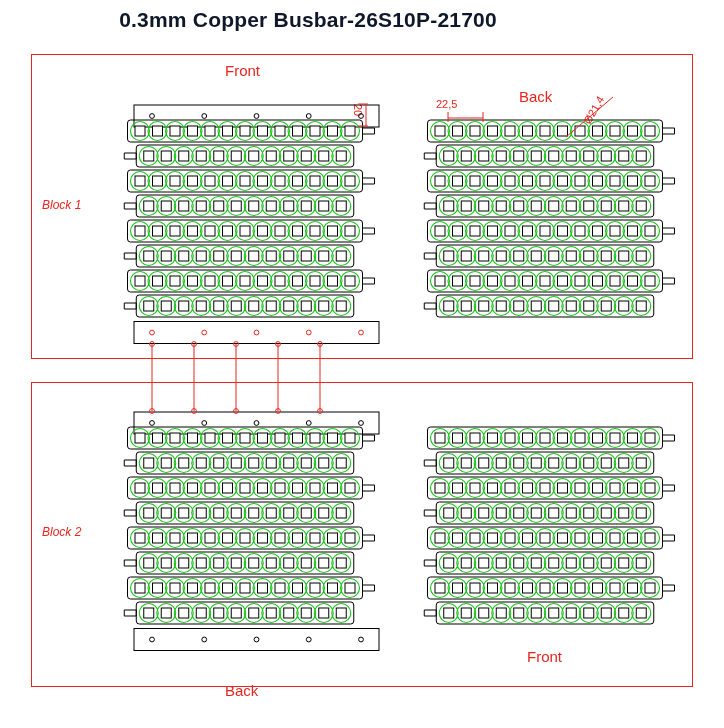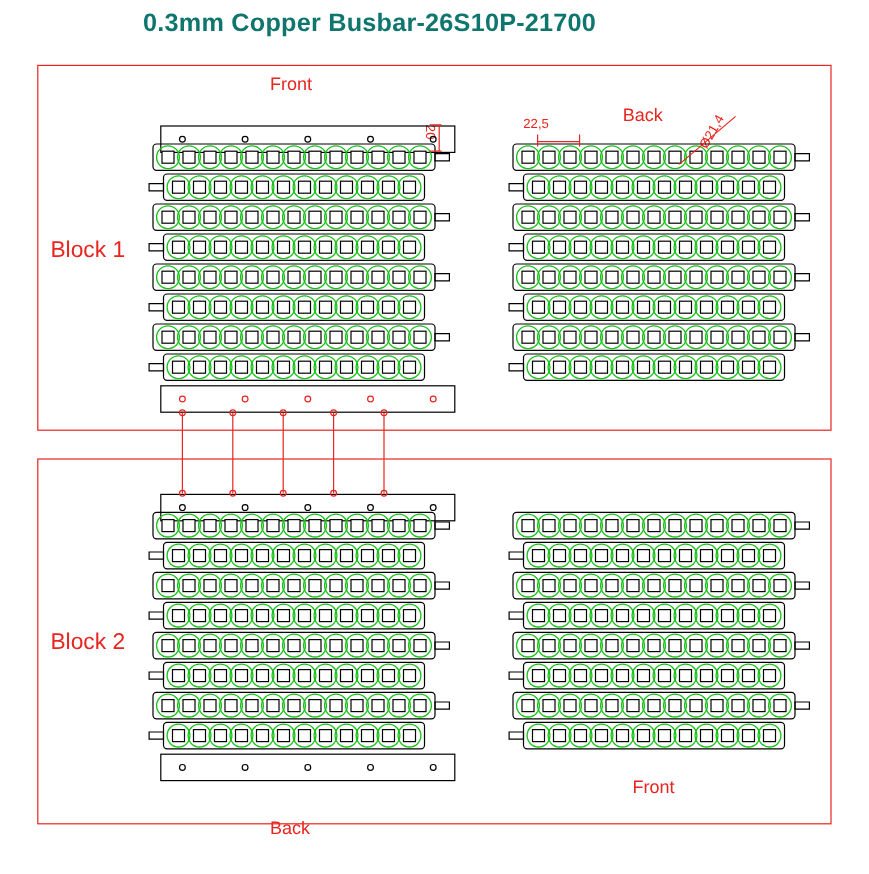--- a/index.html
+++ b/index.html
@@ -8,41 +8,41 @@
     background:#ffffff;
     font-family:"Liberation Sans", sans-serif;
     position:relative;
     overflow:hidden;
   }
   #root{position:absolute;left:0;top:0;width:724px;height:728px;}
   .title{
     position:absolute;
     left:0;top:8px;width:616px;
     text-align:center;
-    color:#0f766e;
+    color:#0f172a;
     font-size:21px;
     font-weight:bold;
     letter-spacing:0.2px;
   }
   .panel{
     position:absolute;
     border:1px solid #e8251f;
     box-sizing:border-box;
   }
   #panel1{left:31px;top:54px;width:662px;height:305px;}
   #panel2{left:31px;top:382px;width:662px;height:305px;}
   .lbl{
     position:absolute;
     color:#e8251f;
     font-size:15px;
     white-space:nowrap;
   }
   .lbl.big{font-size:15px;}
   .lbl.small{font-size:11px;}
-  .blocklabel{font-size:19px;font-weight:normal;}
+  .blocklabel{font-size:12px;font-weight:normal;font-style:italic;}
   svg{position:absolute;left:0;top:0;width:724px;height:728px;overflow:visible;}
   .cell-circ{fill:none;stroke:#17c217;stroke-width:1.1;}
   .cell-sq{fill:#ffffff;stroke:#000000;stroke-width:1;}
   .busbar{fill:none;stroke:#000000;stroke-width:1;}
   .plate{fill:none;stroke:#000000;stroke-width:1;}
   .dim{stroke:#e8251f;stroke-width:1;fill:none;}
   .hole{fill:none;stroke:#000000;stroke-width:1;}
   .holered{fill:none;stroke:#e8251f;stroke-width:1;}
 </style>
 </head>

